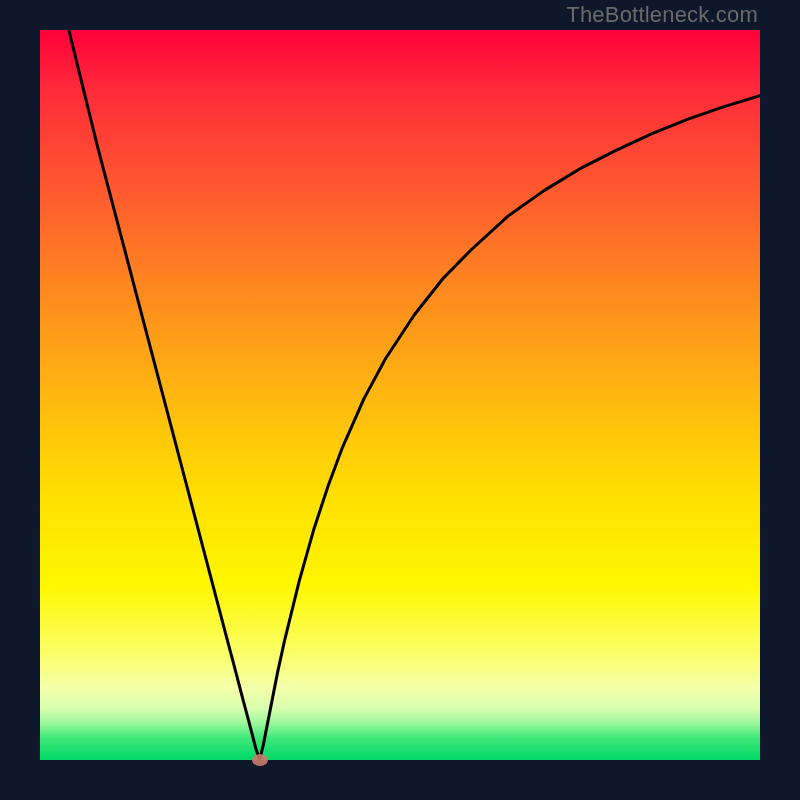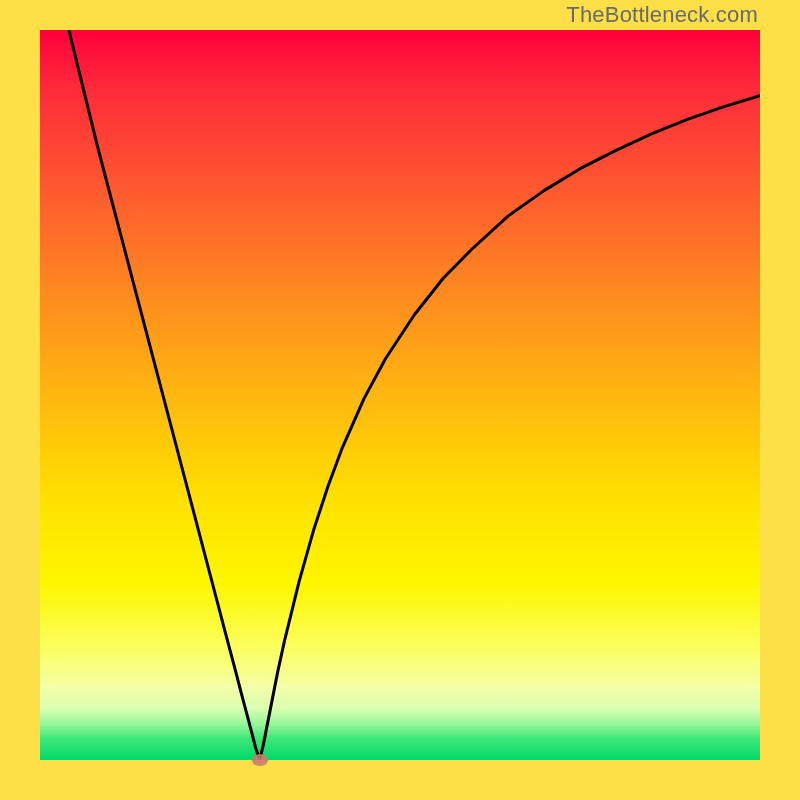--- a/index.html
+++ b/index.html
@@ -9,21 +9,21 @@
     height: 800px;
     background: #000;
     overflow: hidden;
   }
   .frame {
     position: absolute;
     top: 0;
     left: 0;
     width: 800px;
     height: 800px;
-    background: #fde047;
+    background: #0f172a;
   }
   .plot-area {
     position: absolute;
     left: 40px;
     top: 30px;
     width: 720px;
     height: 730px;
     background: linear-gradient(to bottom,
       #ff003a 0%,
       #ff2a3a 8%,

